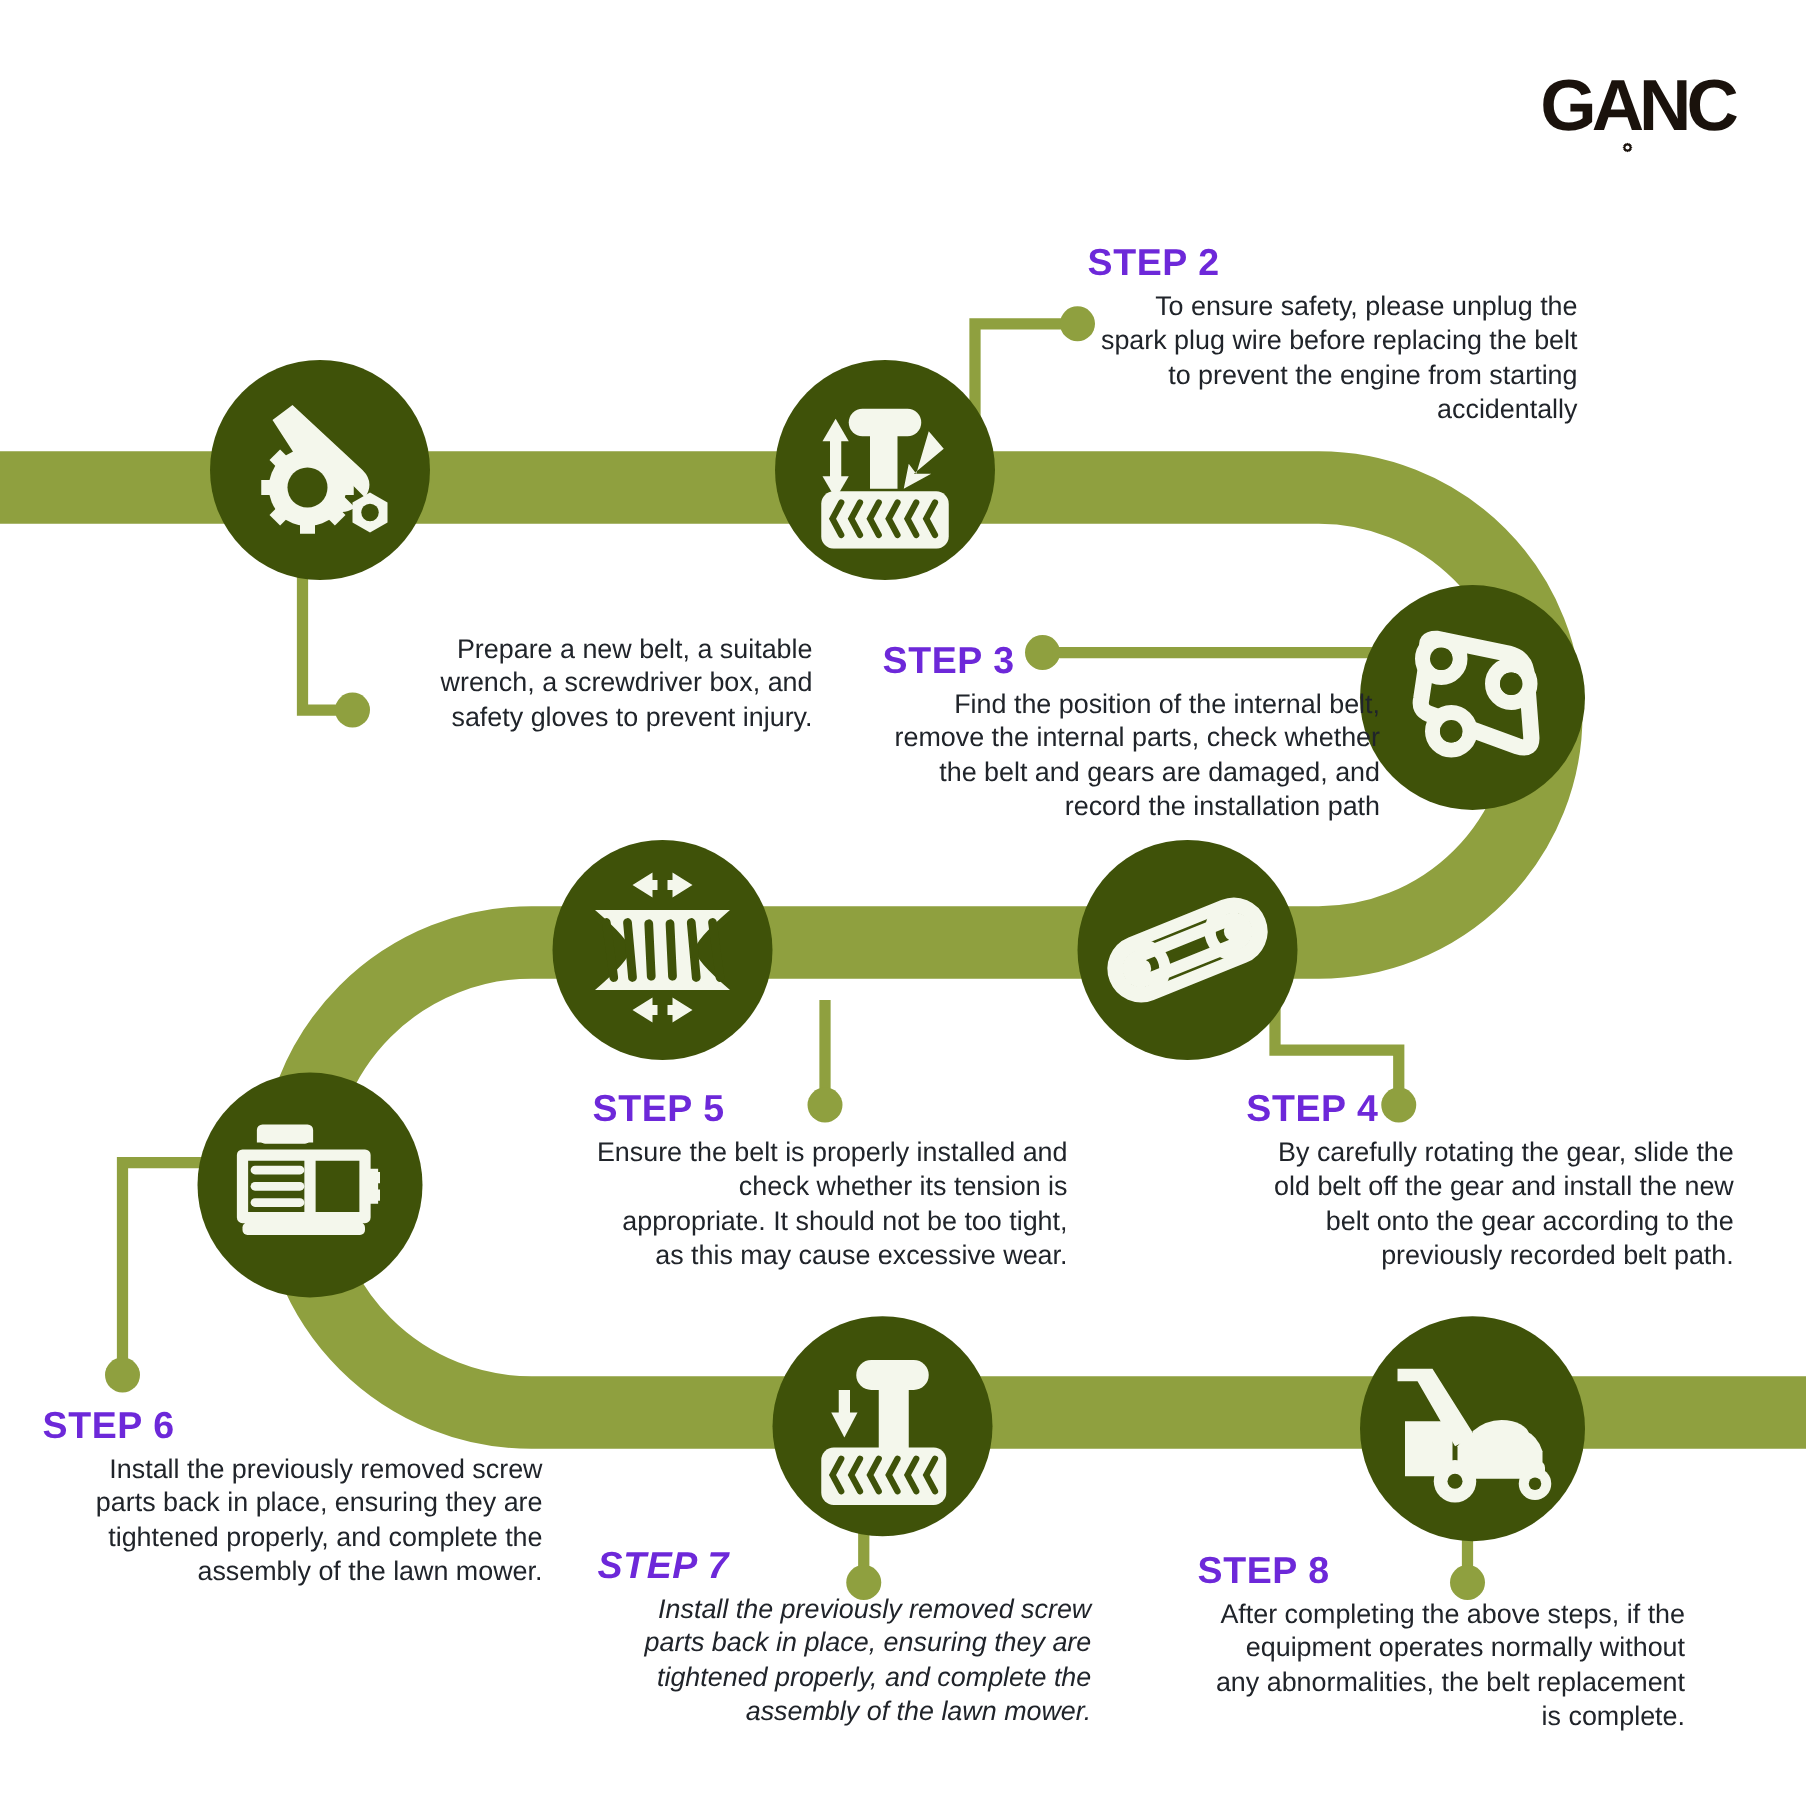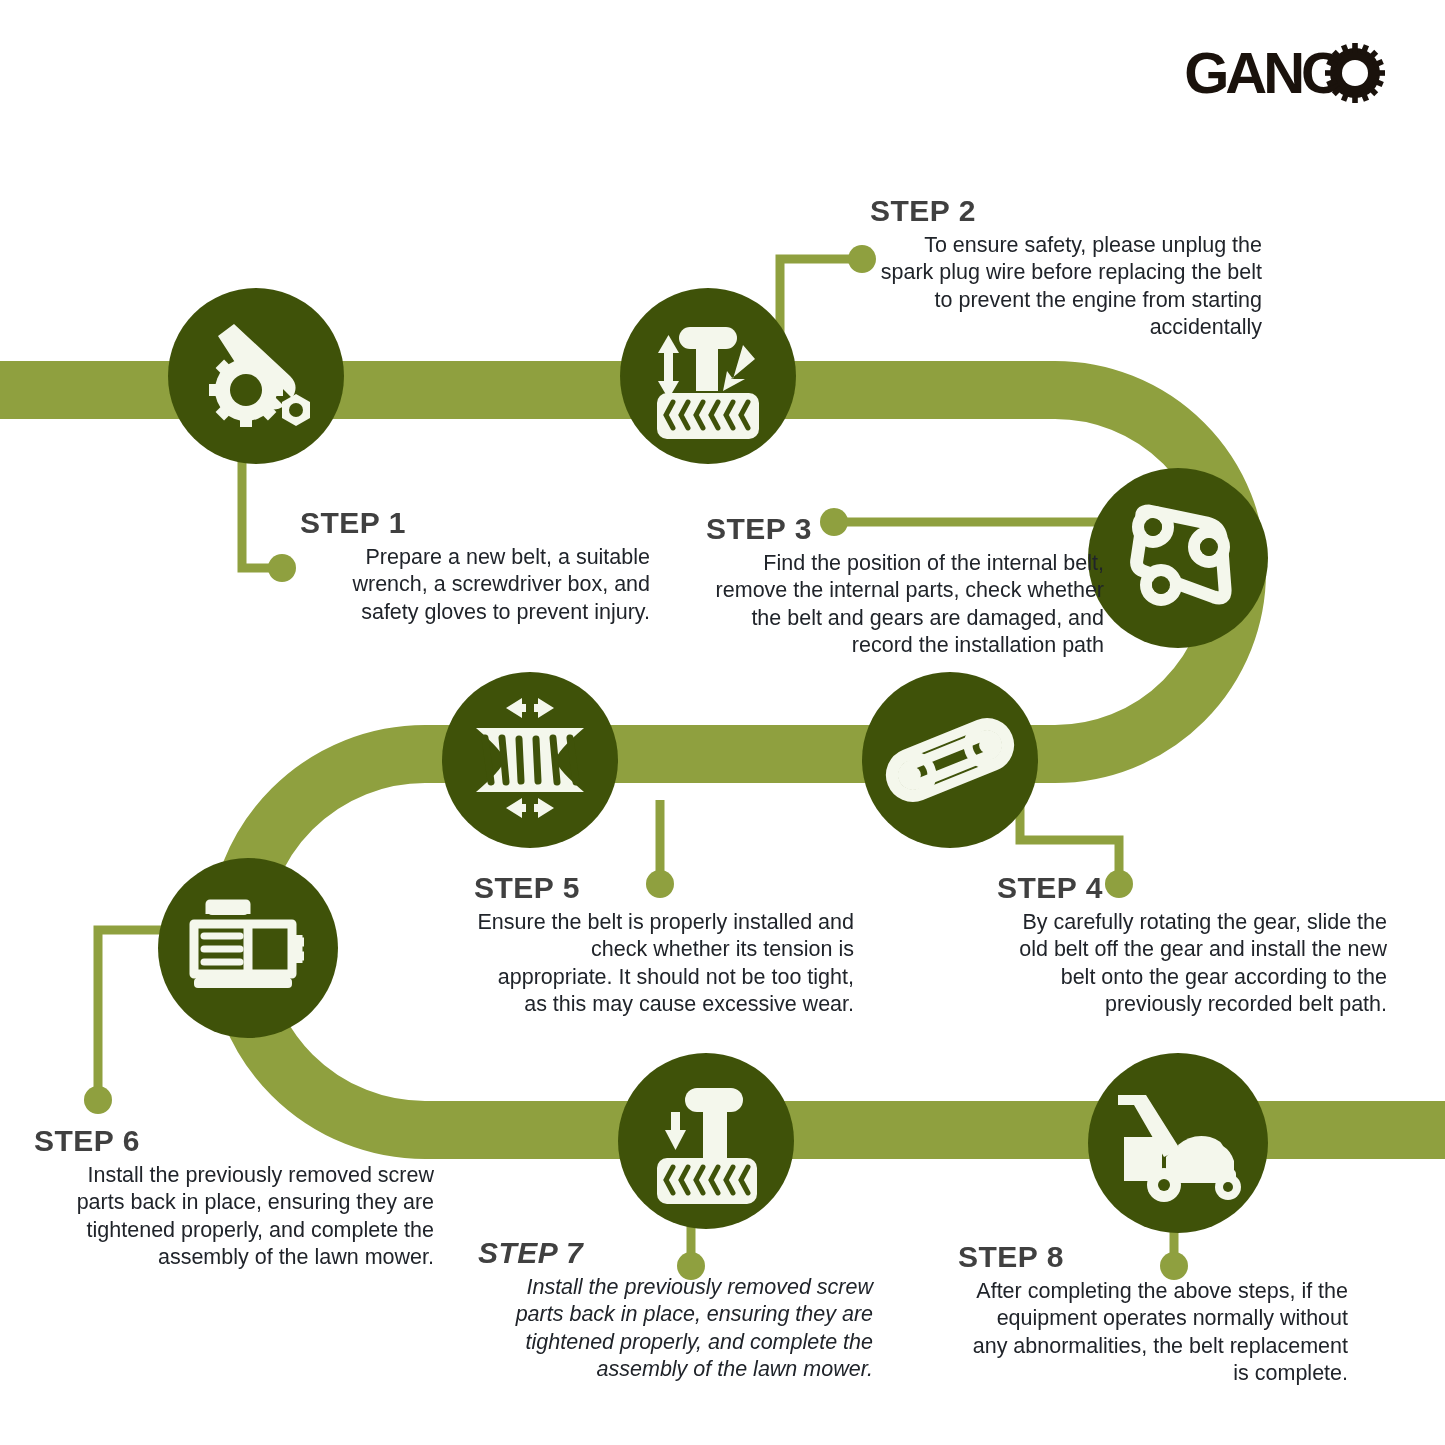--- a/index.html
+++ b/index.html
@@ -32,24 +32,25 @@
     color: #3d5209;
     margin: 0;
     white-space: nowrap;
   }
   .title-line.l2 { margin-top: 14px; }
 
   
   #logo {
     position: absolute;
     right: 58px;
-    top: 40px;
+    top: 56px;
     height: 66px;
     display: flex;
     align-items: center;
+    flex-direction: column;
   }
   #logo .logo-text {
     font-family: "Liberation Sans", sans-serif;
     font-weight: bold;
     font-size: 58px;
     letter-spacing: -4px;
     color: #1a120c;
     line-height: 1;
   }
   #logo .logo-gear {
@@ -85,21 +86,21 @@
 
   
   .step-text {
     position: absolute;
   }
   .step-heading {
     font-family: "Liberation Sans", sans-serif;
     font-weight: bold;
     font-size: 30px;
     letter-spacing: 0.5px;
-    color: #404040;
+    color: #6d28d9;
     margin: 0 0 4px 0;
     white-space: nowrap;
   }
   .step-body {
     font-family: "Liberation Sans", sans-serif;
     font-size: 21.5px;
     line-height: 1.27;
     color: #20242a;
     margin: 0;
     text-align: right;
@@ -393,21 +394,20 @@
         <circle cx="118" cy="112" r="13"></circle>
       </g>
       <g fill="#3f5209">
         <circle cx="54" cy="110" r="6"></circle>
         <circle cx="118" cy="112" r="5"></circle>
       </g>
     </svg>
   </div>
 
   <div class="step-text" style="left:300px; top:506px; width:350px;">
-    <div class="step-heading">STEP 1</div>
     <div class="step-body">Prepare a new belt, a suitable wrench, a screwdriver box, and safety gloves to prevent injury.</div>
   </div>
 
   <div class="step-text" style="left:870px; top:194px; width:392px;">
     <div class="step-heading">STEP 2</div>
     <div class="step-body">To ensure safety, please unplug the spark plug wire before replacing the belt to prevent the engine from starting accidentally</div>
   </div>
 
   <div class="step-text" style="left:706px; top:512px; width:398px;">
     <div class="step-heading">STEP 3</div>

